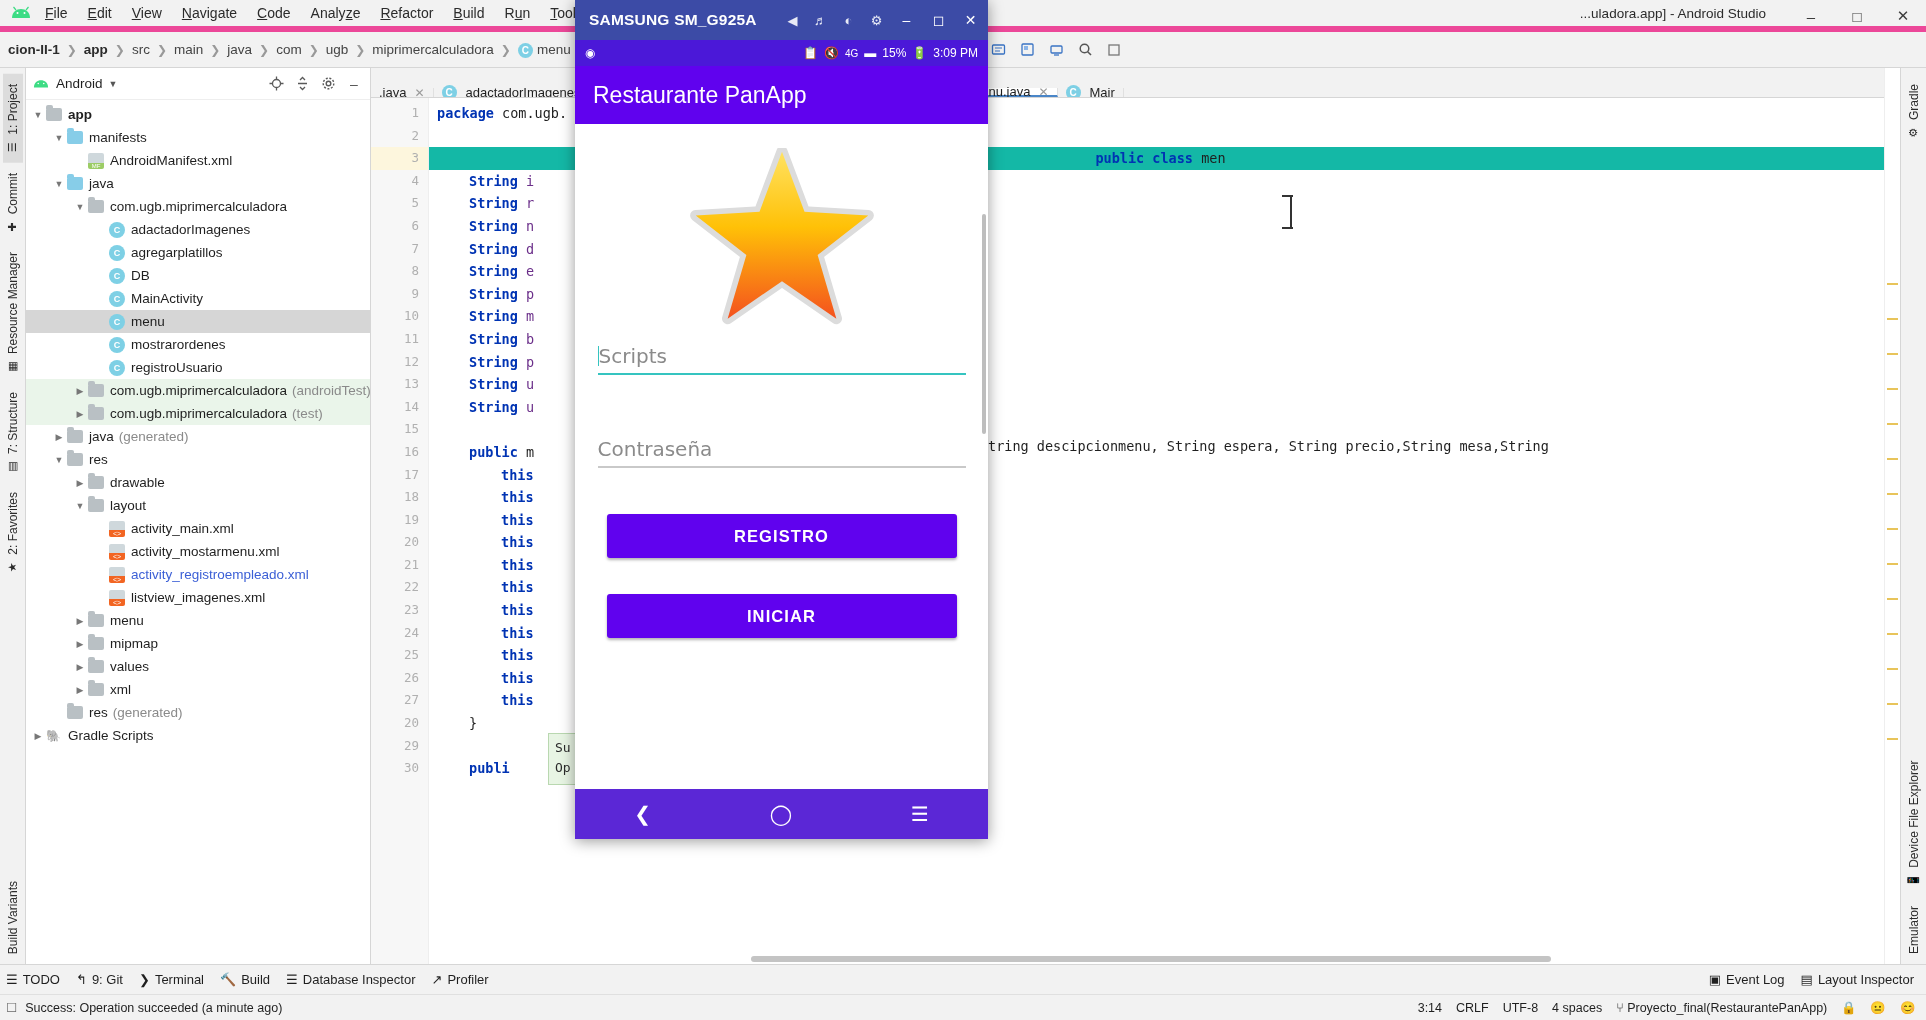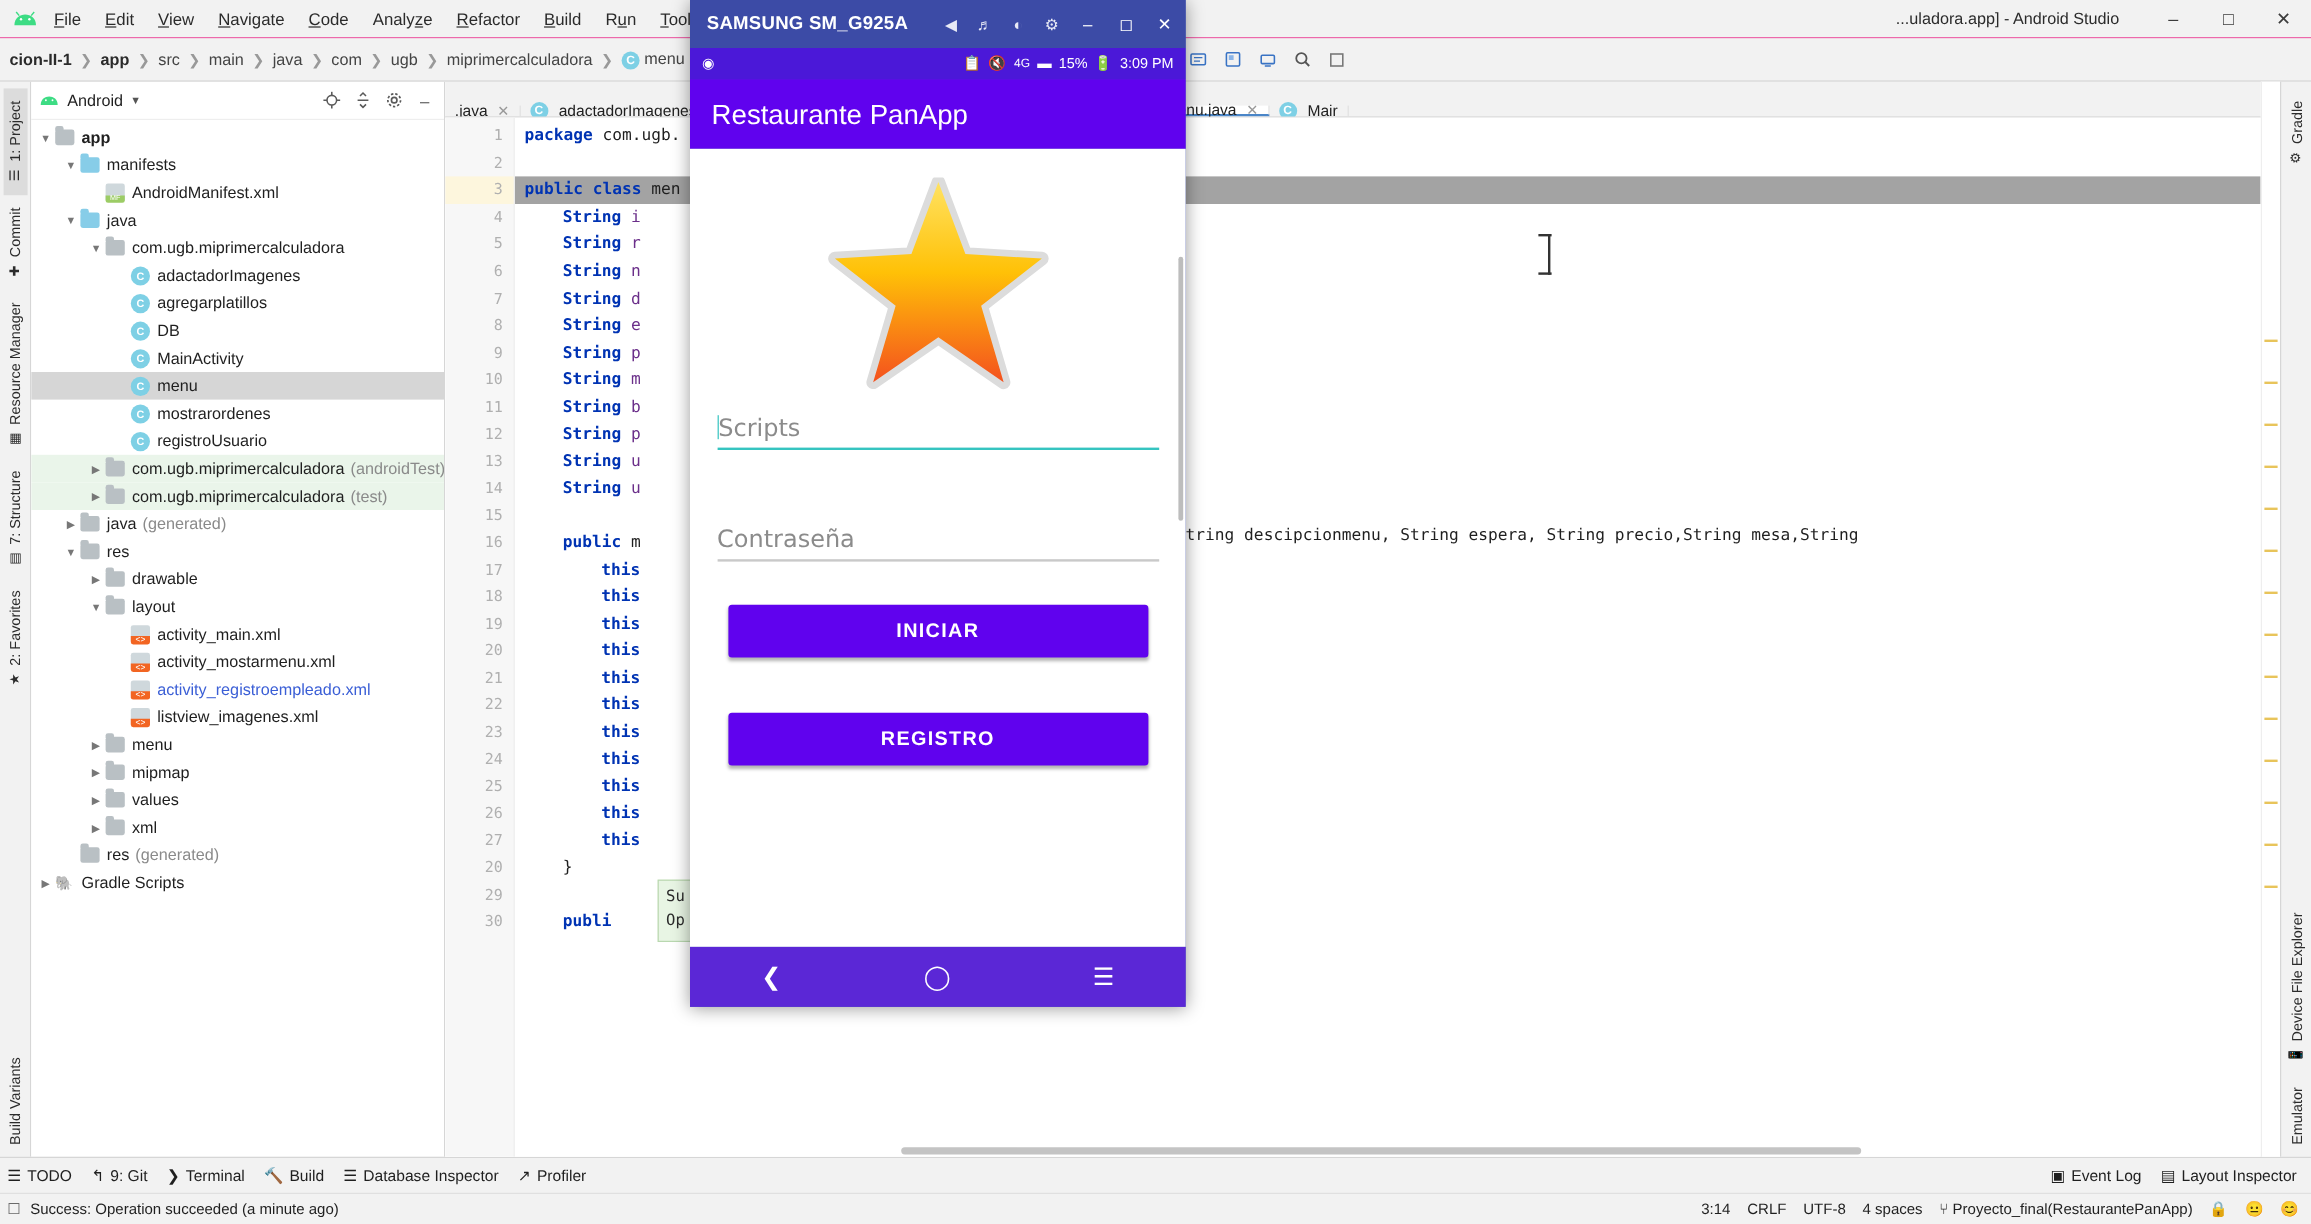--- a/index.html
+++ b/index.html
@@ -13,21 +13,21 @@
   }
   #root { position: relative; width: 1926px; height: 1020px; }
 
   
   .ide { position: absolute; inset: 0; background: #f2f2f2; display: flex; flex-direction: column; }
 
   
   .menubar {
     height: 32px; display: flex; align-items: center;
     background: #f2f2f2; padding-left: 8px; gap: 2px;
-    border-bottom: 1px solid #ec4899;
+    border-bottom: 6px solid #ec4899;
     position: relative;
   }
   .android-logo { width: 26px; height: 18px; display: flex; align-items: center; justify-content: center; }
   .menubar .mi {
     padding: 3px 9px; font-size: 14px; color: #2b2b2b; white-space: nowrap; cursor: default;
   }
   .menubar .mi u { text-decoration: underline; }
   .win-ctrl { position: absolute; right: 0; top: 0; height: 32px; display: flex; }
   .win-ctrl div { width: 46px; height: 32px; display: flex; align-items: center; justify-content: center; font-size: 15px; color: #3c3c3c; }
 
@@ -101,21 +101,21 @@
   .tab { display: flex; align-items: center; gap: 5px; padding: 0 8px; font-size: 13px; white-space: nowrap; border-right: 1px solid #e0e0e0; color: #1f1f1f; margin-top: 20px; }
   .tab.active { background: #fff; border-bottom: 2px solid #4a86c8; }
   .tab .x { color: #999; font-size: 12px; margin-left: 3px; }
   .code-wrap { flex: 1; display: flex; position: relative; min-height: 0; overflow: hidden; background: #fff; }
   .gutter { width: 58px; background: #f7f7f7; border-right: 1px solid #eee; padding-top: 4px; flex: 0 0 58px; }
   .gutter .ln { height: 22.6px; line-height: 22.6px; text-align: right; padding-right: 9px;
                 font-family: "DejaVu Sans Mono", monospace; font-size: 12.5px; color: #b0b0b0; }
   .gutter .ln.hl { background: #fdf6dd; }
   .code { flex: 1; padding-top: 4px; font-family: "DejaVu Sans Mono", monospace; font-size: 13.5px; position: relative; overflow: hidden;}
   .code .cl { height: 22.6px; line-height: 22.6px; white-space: pre; padding-left: 8px; }
-  .code .cl.hl { background: #a3a3a3; }
+  .code .cl.hl { background: #14b8a6; text-align: center; }
   .kw { color: #0033b3; font-weight: 600; }
   .fld { color: #6b2f8a; }
   .plain { color: #1f1f1f; }
 
   
   .editor-right { width: 16px; background: #fff; border-left: 1px solid #eee; position: relative; flex: 0 0 16px;}
   .marker { position: absolute; right: 2px; width: 11px; height: 2px; background: #e8c45a; }
 
   
   .rrail { width: 26px; background: #f2f2f2; border-left: 1px solid #d6d6d6; display: flex; flex-direction: column; align-items: center; padding-top: 6px;}
@@ -791,22 +791,22 @@
       <div class="field focused">
         <div class="fl"><span class="caret"></span><span>Scripts</span></div>
         <div class="ul"></div>
       </div>
 
       <div class="field" style="margin-top:62px">
         <div class="fl">Contraseña</div>
         <div class="ul"></div>
       </div>
 
+      <button class="btn" style="margin-top:46px">REGISTRO</button>
       <button class="btn" style="margin-top:36px">INICIAR</button>
-      <button class="btn" style="margin-top:46px">REGISTRO</button>
     </div>
 
     <div class="navbar">
       <div>❮</div>
       <div>◯</div>
       <div>☰</div>
     </div>
   </div>
 
 </div>

